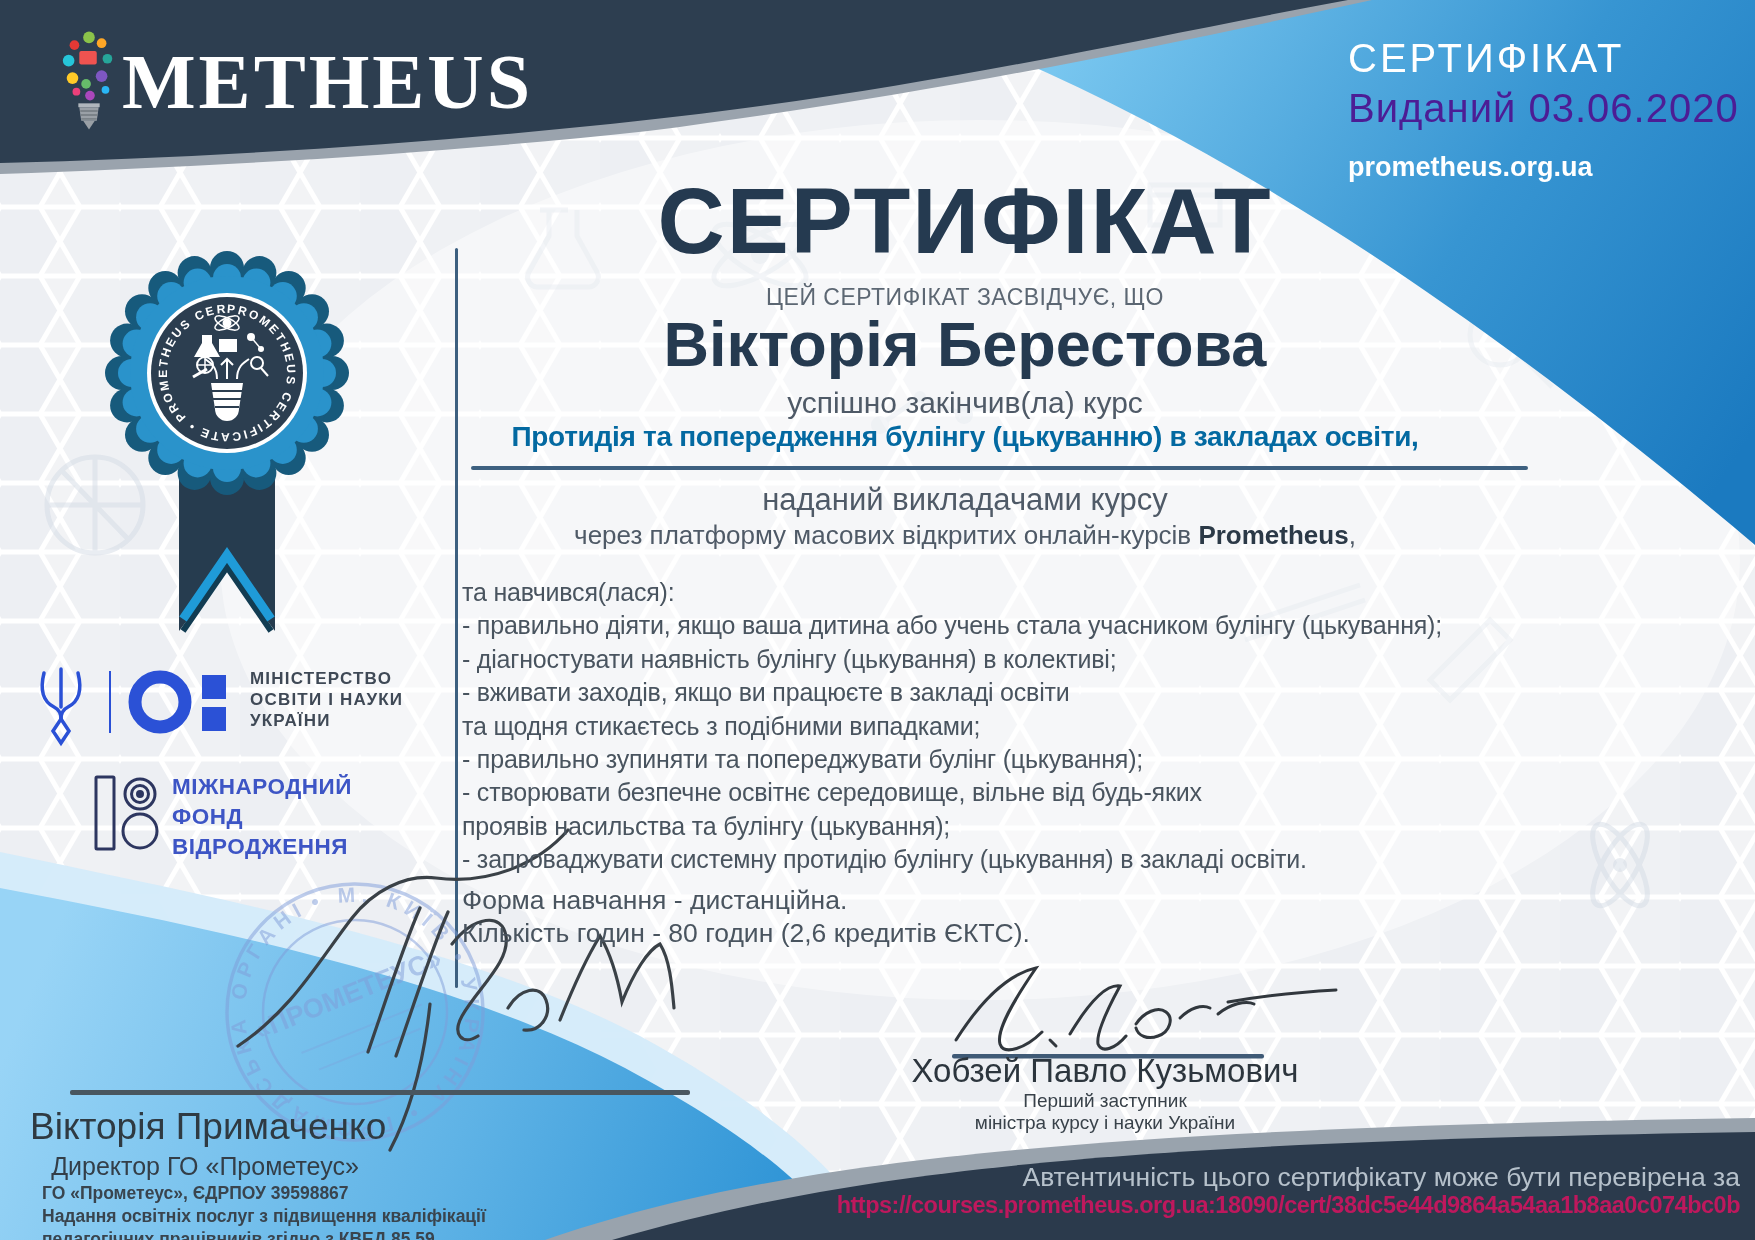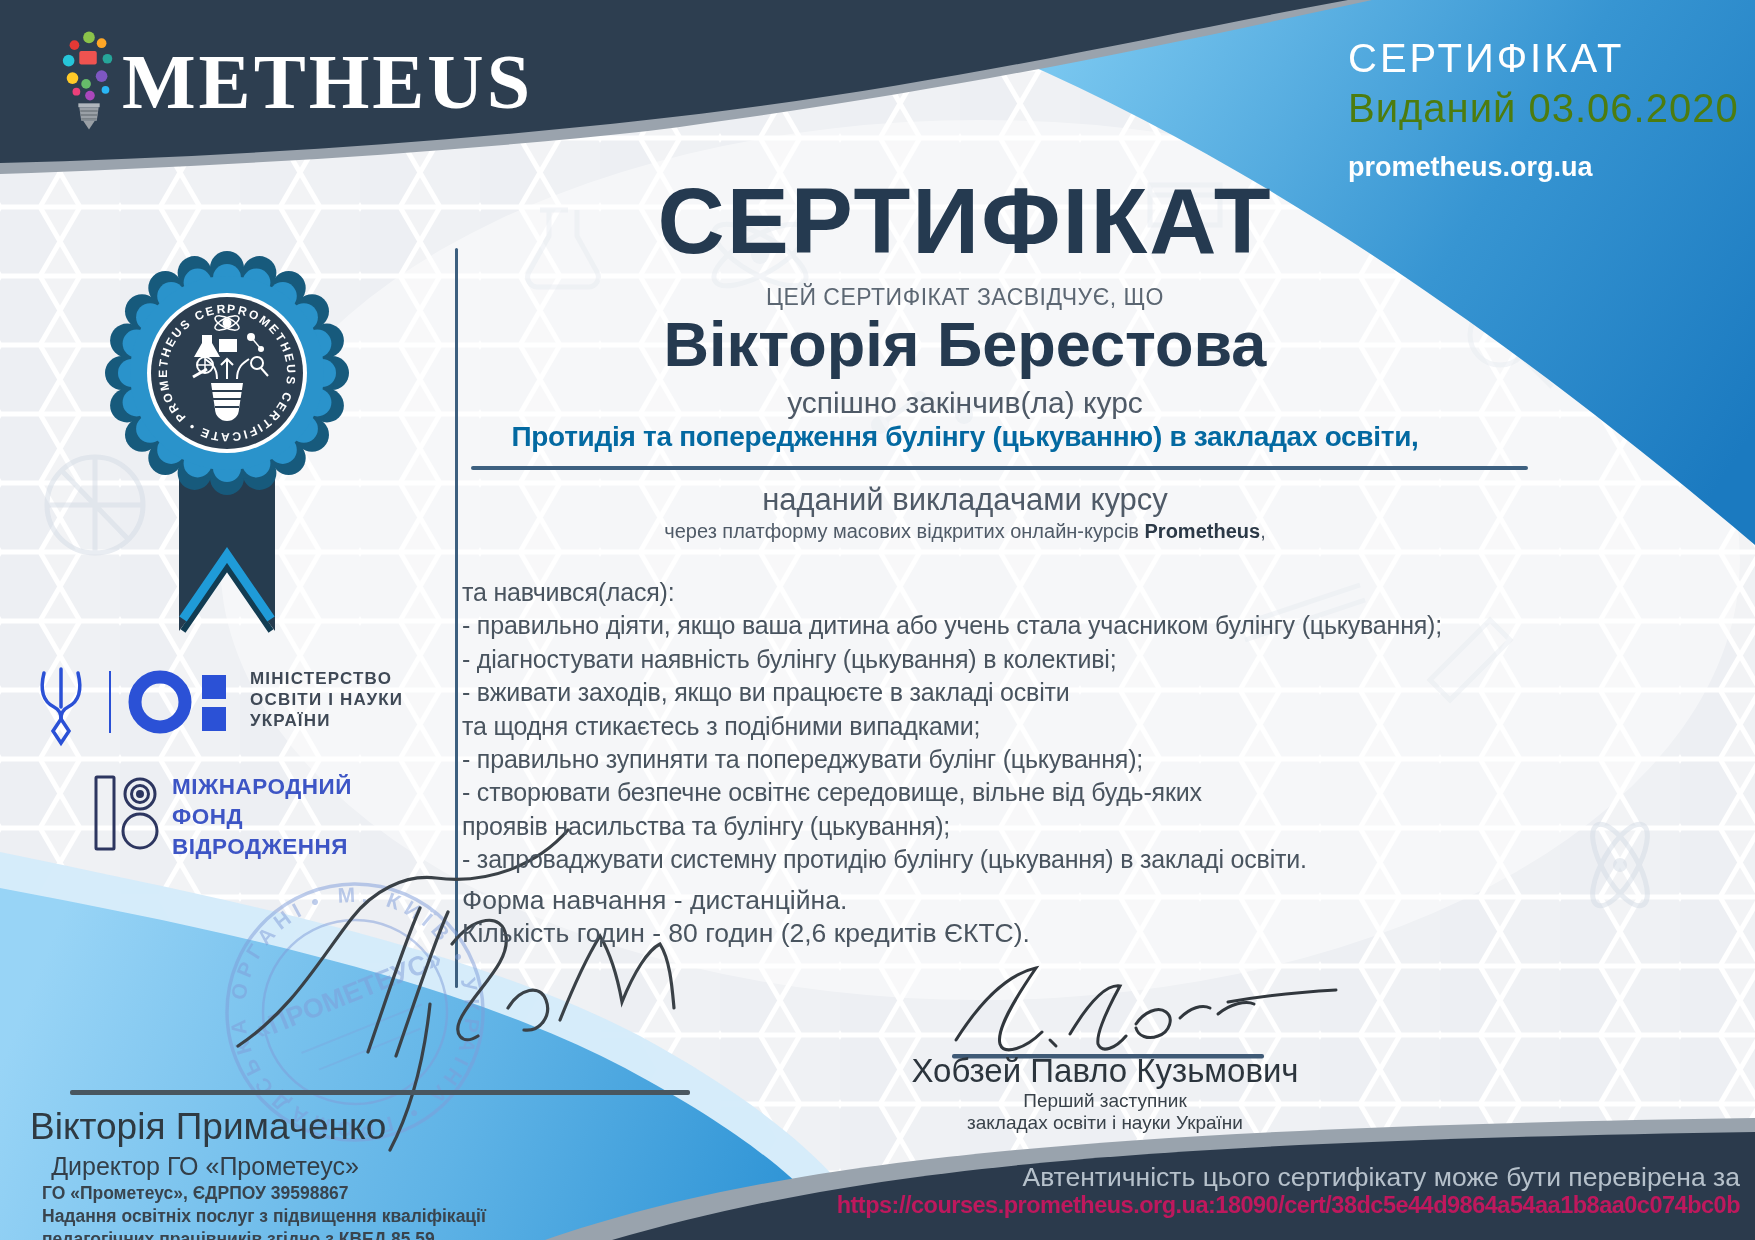--- a/index.html
+++ b/index.html
@@ -130,21 +130,21 @@
         <path d="M22,78 h22 v4 h-22 z" fill="#b0b6bc"></path>
         <path d="M23,82 h20 l-2,14 h-16 z" fill="#9aa0a6"></path>
         <path d="M24,86 h18 M24.5,90 h17 M25,94 h16" stroke="#7b8288" stroke-width="2"></path>
         <path d="M27,96 h12 l-6,9 z" fill="#9aa0a6"></path>
       </g>
     </svg>
     <span style="font-family:'Liberation Serif',serif;font-weight:800;font-size:78px;color:#fff;letter-spacing:3px;">METHEUS</span>
   </div>
 
   <div class="abs nowrap" style="left:1348px;top:36px;font-size:40px;font-weight:300;color:#ffffff;letter-spacing:3px;">СЕРТИФІКАТ</div>
-  <div class="abs nowrap" style="left:1348px;top:86px;font-size:40px;font-weight:300;color:#4d7c0f;letter-spacing:1px;">Виданий 03.06.2020</div>
+  <div class="abs nowrap" style="left:1348px;top:86px;font-size:40px;font-weight:300;color:#4c1d95;letter-spacing:1px;">Виданий 03.06.2020</div>
   <div class="abs nowrap" style="left:1348px;top:152px;font-size:27px;font-weight:700;color:#ffffff;">prometheus.org.ua</div>
 
   <svg class="abs" style="left:90px;top:235px;" width="274" height="410" viewBox="0 0 274 410">
 
     <polygon points="89,212 185,212 185,396 137,332 89,396" fill="#263c4f"></polygon>
     <path d="M93,396 L137,332 L181,396" stroke="#123c52" stroke-width="6" fill="none"></path>
     <path d="M93,384 L137,320 L181,384" stroke="#1f9bd8" stroke-width="9" fill="none"></path>
 
     <g fill="#175a7c">
       <circle cx="242" cy="138" r="17"></circle>
@@ -271,21 +271,21 @@
   <div class="abs ctr nowrap" style="left:460px;top:284px;width:1010px;font-size:23px;color:#5c6773;letter-spacing:0.5px;">ЦЕЙ СЕРТИФІКАТ ЗАСВІДЧУЄ, ЩО</div>
 
   <div class="abs ctr nowrap navy" style="left:460px;top:308px;width:1010px;font-size:63px;font-weight:800;">Вікторія Берестова</div>
 
   <div class="abs ctr nowrap gray" style="left:460px;top:386px;width:1010px;font-size:30px;">успішно закінчив(ла) курс</div>
 
   <div class="abs ctr nowrap" style="left:360px;top:421px;width:1210px;font-size:28px;font-weight:700;color:#0369a1;letter-spacing:-0.3px;">Протидія та попередження булінгу (цькуванню) в закладах освіти,</div>
 
   <div class="abs ctr nowrap gray" style="left:460px;top:482px;width:1010px;font-size:31px;">наданий викладачами курсу</div>
 
-  <div class="abs ctr nowrap gray" style="left:360px;top:520px;width:1210px;font-size:20px;">
+  <div class="abs ctr nowrap gray" style="left:360px;top:520px;width:1210px;font-size:26px;">
     <span>через платформу масових відкритих онлайн-курсів </span><span style="font-weight:700;color:#2b3947;">Prometheus</span><span>,</span>
   </div>
 
   <div class="abs nowrap" style="left:462px;top:576px;width:1290px;font-size:25px;line-height:33.4px;color:#49545f;letter-spacing:-0.2px;">
     <div>та навчився(лася):</div>
     <div>- правильно діяти, якщо ваша дитина або учень стала учасником булінгу (цькування);</div>
     <div>- діагностувати наявність булінгу (цькування) в колективі;</div>
     <div>- вживати заходів, якщо ви працюєте в закладі освіти</div>
     <div>та щодня стикаєтесь з подібними випадками;</div>
     <div>- правильно зупиняти та попереджувати булінг (цькування);</div>
@@ -294,18 +294,18 @@
     <div>- запроваджувати системну протидію булінгу (цькування) в закладі освіти.</div>
   </div>
 
   <div class="abs nowrap" style="left:462px;top:884px;width:1200px;font-size:26.5px;line-height:33.4px;color:#49545f;">
     <div>Форма навчання - дистанційна.</div>
     <div>Кількість годин - 80 годин (2,6 кредитів ЄКТС).</div>
   </div>
 
   <div class="abs ctr nowrap" style="left:880px;top:1052px;width:450px;font-size:33px;color:#2c353d;">Хобзей Павло Кузьмович</div>
   <div class="abs ctr nowrap" style="left:880px;top:1090px;width:450px;font-size:19px;color:#39424a;">Перший заступник</div>
-  <div class="abs ctr nowrap" style="left:880px;top:1112px;width:450px;font-size:19px;color:#39424a;">закладах освіти і науки України</div>
+  <div class="abs ctr nowrap" style="left:880px;top:1112px;width:450px;font-size:19px;color:#39424a;">міністра курсу і науки України</div>
 
   <div class="abs nowrap" style="left:740px;top:1162px;width:1000px;text-align:right;font-size:26.5px;color:#b6c1cb;">Автентичність цього сертифікату може бути перевірена за</div>
   <div class="abs nowrap" style="left:700px;top:1192px;width:1040px;text-align:right;font-size:23.5px;font-weight:700;color:#be185d;letter-spacing:-0.5px;">https://courses.prometheus.org.ua:18090/cert/38dc5e44d9864a54aa1b8aa0c074bc0b</div>
 
 </div>
 
 </body></html>

